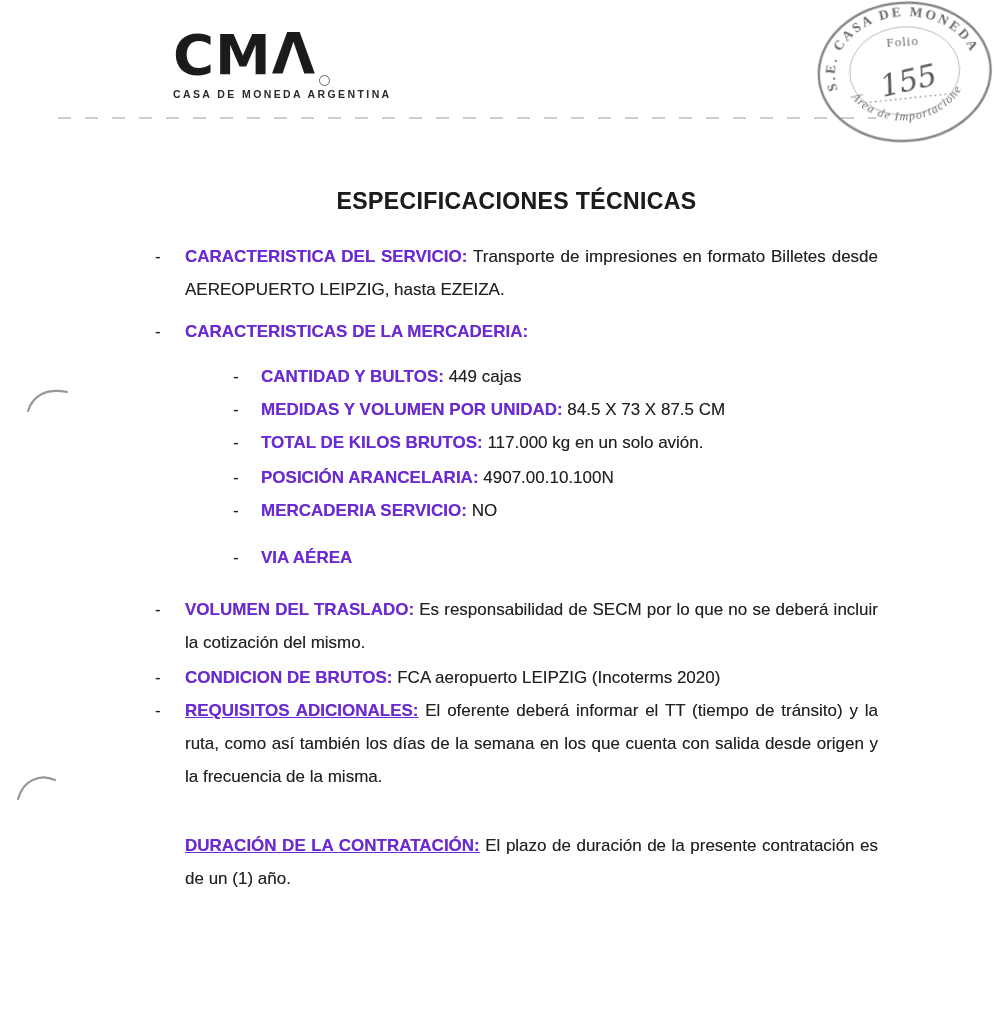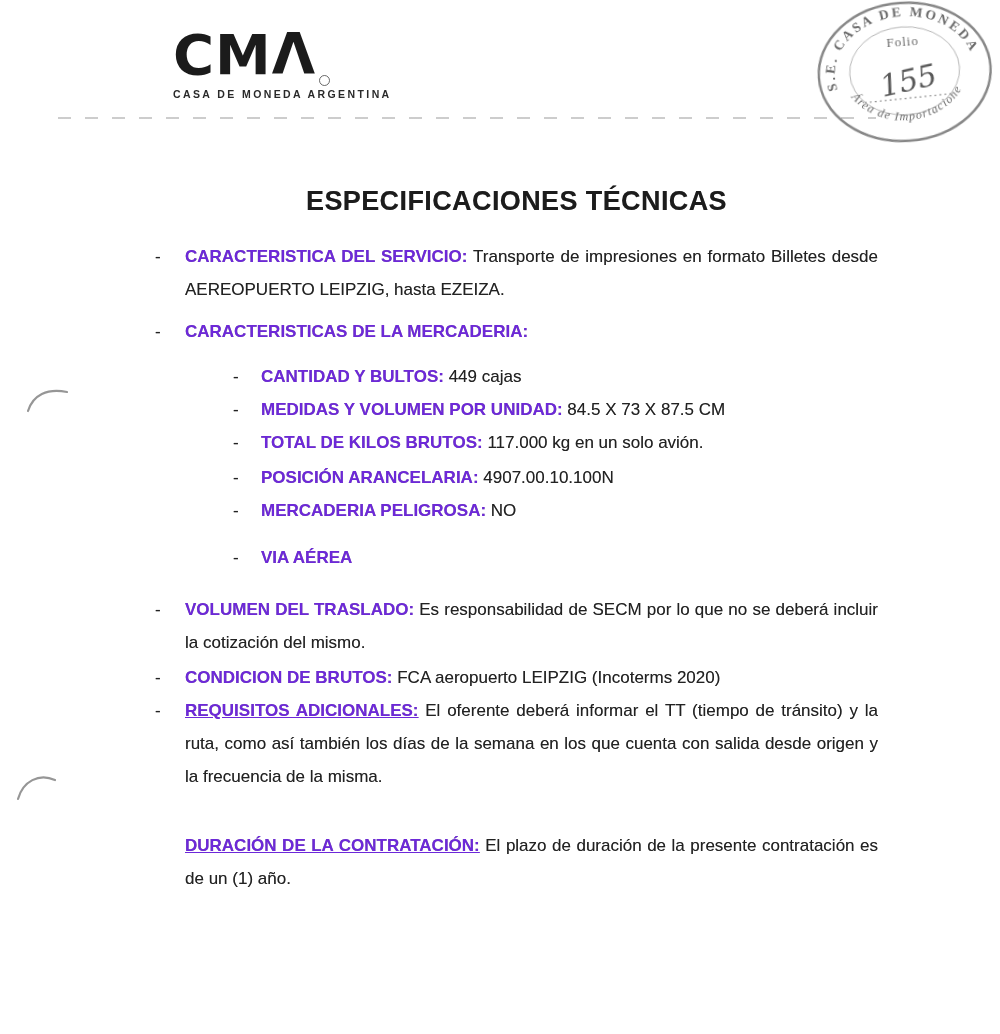--- a/index.html
+++ b/index.html
@@ -21,21 +21,21 @@
   .stamp{position:absolute;left:808px;top:0;width:190px;height:152px;filter:blur(.4px);
          transform:rotate(-4deg);opacity:.85;}
 
   .penmark{position:absolute;opacity:.7;filter:blur(.3px);}
   .penmark.m1{left:25px;top:384px;}
   .penmark.m2{left:14px;top:770px;}
 
   
   .bodycol{position:relative;padding:185px 122px 0 155px;font-size:17px;line-height:33px;
            text-shadow:0 0 .5px rgba(0,0,0,.4);}
-  .title{text-align:center;font-size:27px;font-weight:700;line-height:32px;letter-spacing:.4px;
+  .title{text-align:center;font-size:23px;font-weight:700;line-height:32px;letter-spacing:.4px;
          color:#1c1c1c;margin:0;}
   .row{display:flex;align-items:flex-start;}
   .dash{width:30px;flex:none;}
   .sub{margin-left:78px;}
   .sub .dash{width:28px;}
   .txt{flex:1;text-align:justify;}
   .lbl{font-weight:700;color:#6d28d9;}
   .u{text-decoration:underline;}
   .para{margin-left:30px;text-align:justify;}
 
@@ -114,21 +114,21 @@
       <span class="dash">-</span>
       <span class="txt"><span class="lbl">TOTAL DE KILOS BRUTOS:</span> <span>117.000 kg en un solo avión.</span></span>
     </div>
 
     <div class="row sub mt-g2">
       <span class="dash">-</span>
       <span class="txt"><span class="lbl">POSICIÓN ARANCELARIA:</span> <span>4907.00.10.100N</span></span>
     </div>
     <div class="row sub">
       <span class="dash">-</span>
-      <span class="txt"><span class="lbl">MERCADERIA PELIGROSA:</span> <span>NO</span></span>
+      <span class="txt"><span class="lbl">MERCADERIA SERVICIO:</span> <span>NO</span></span>
     </div>
 
     <div class="row sub mt-via">
       <span class="dash">-</span>
       <span class="txt"><span class="lbl">VIA AÉREA</span></span>
     </div>
 
 
     <div class="row mt-seg">
       <span class="dash">-</span>

